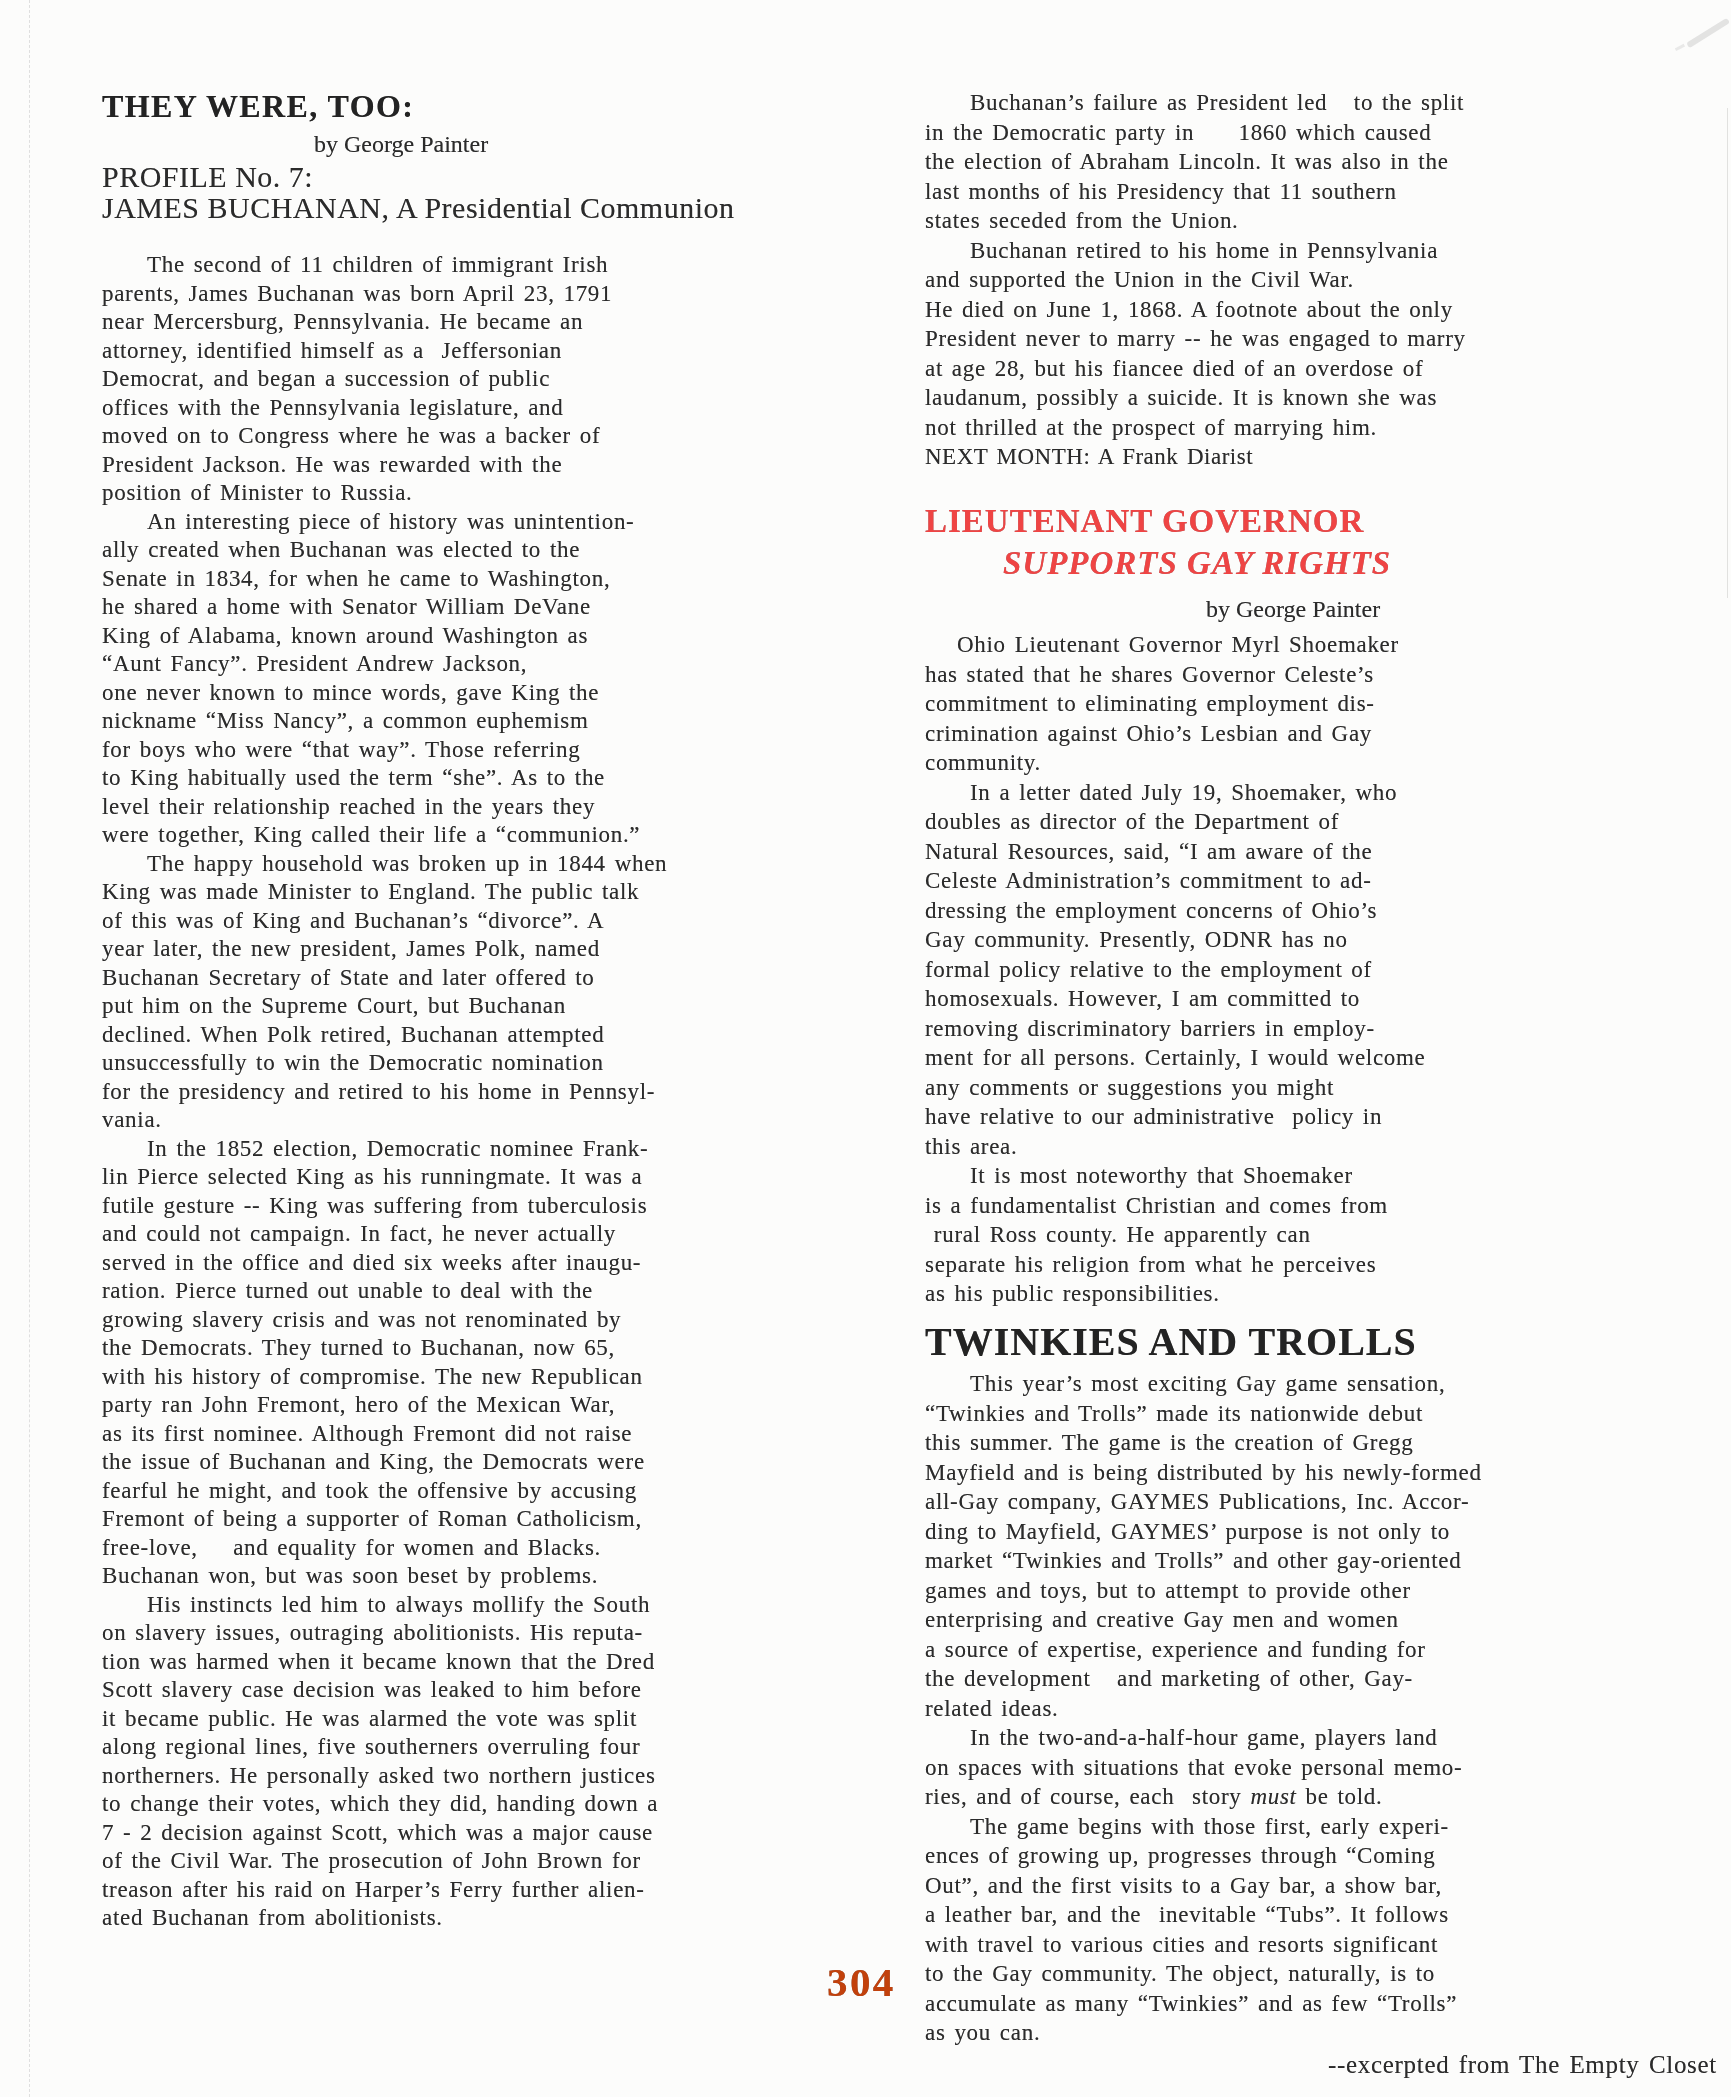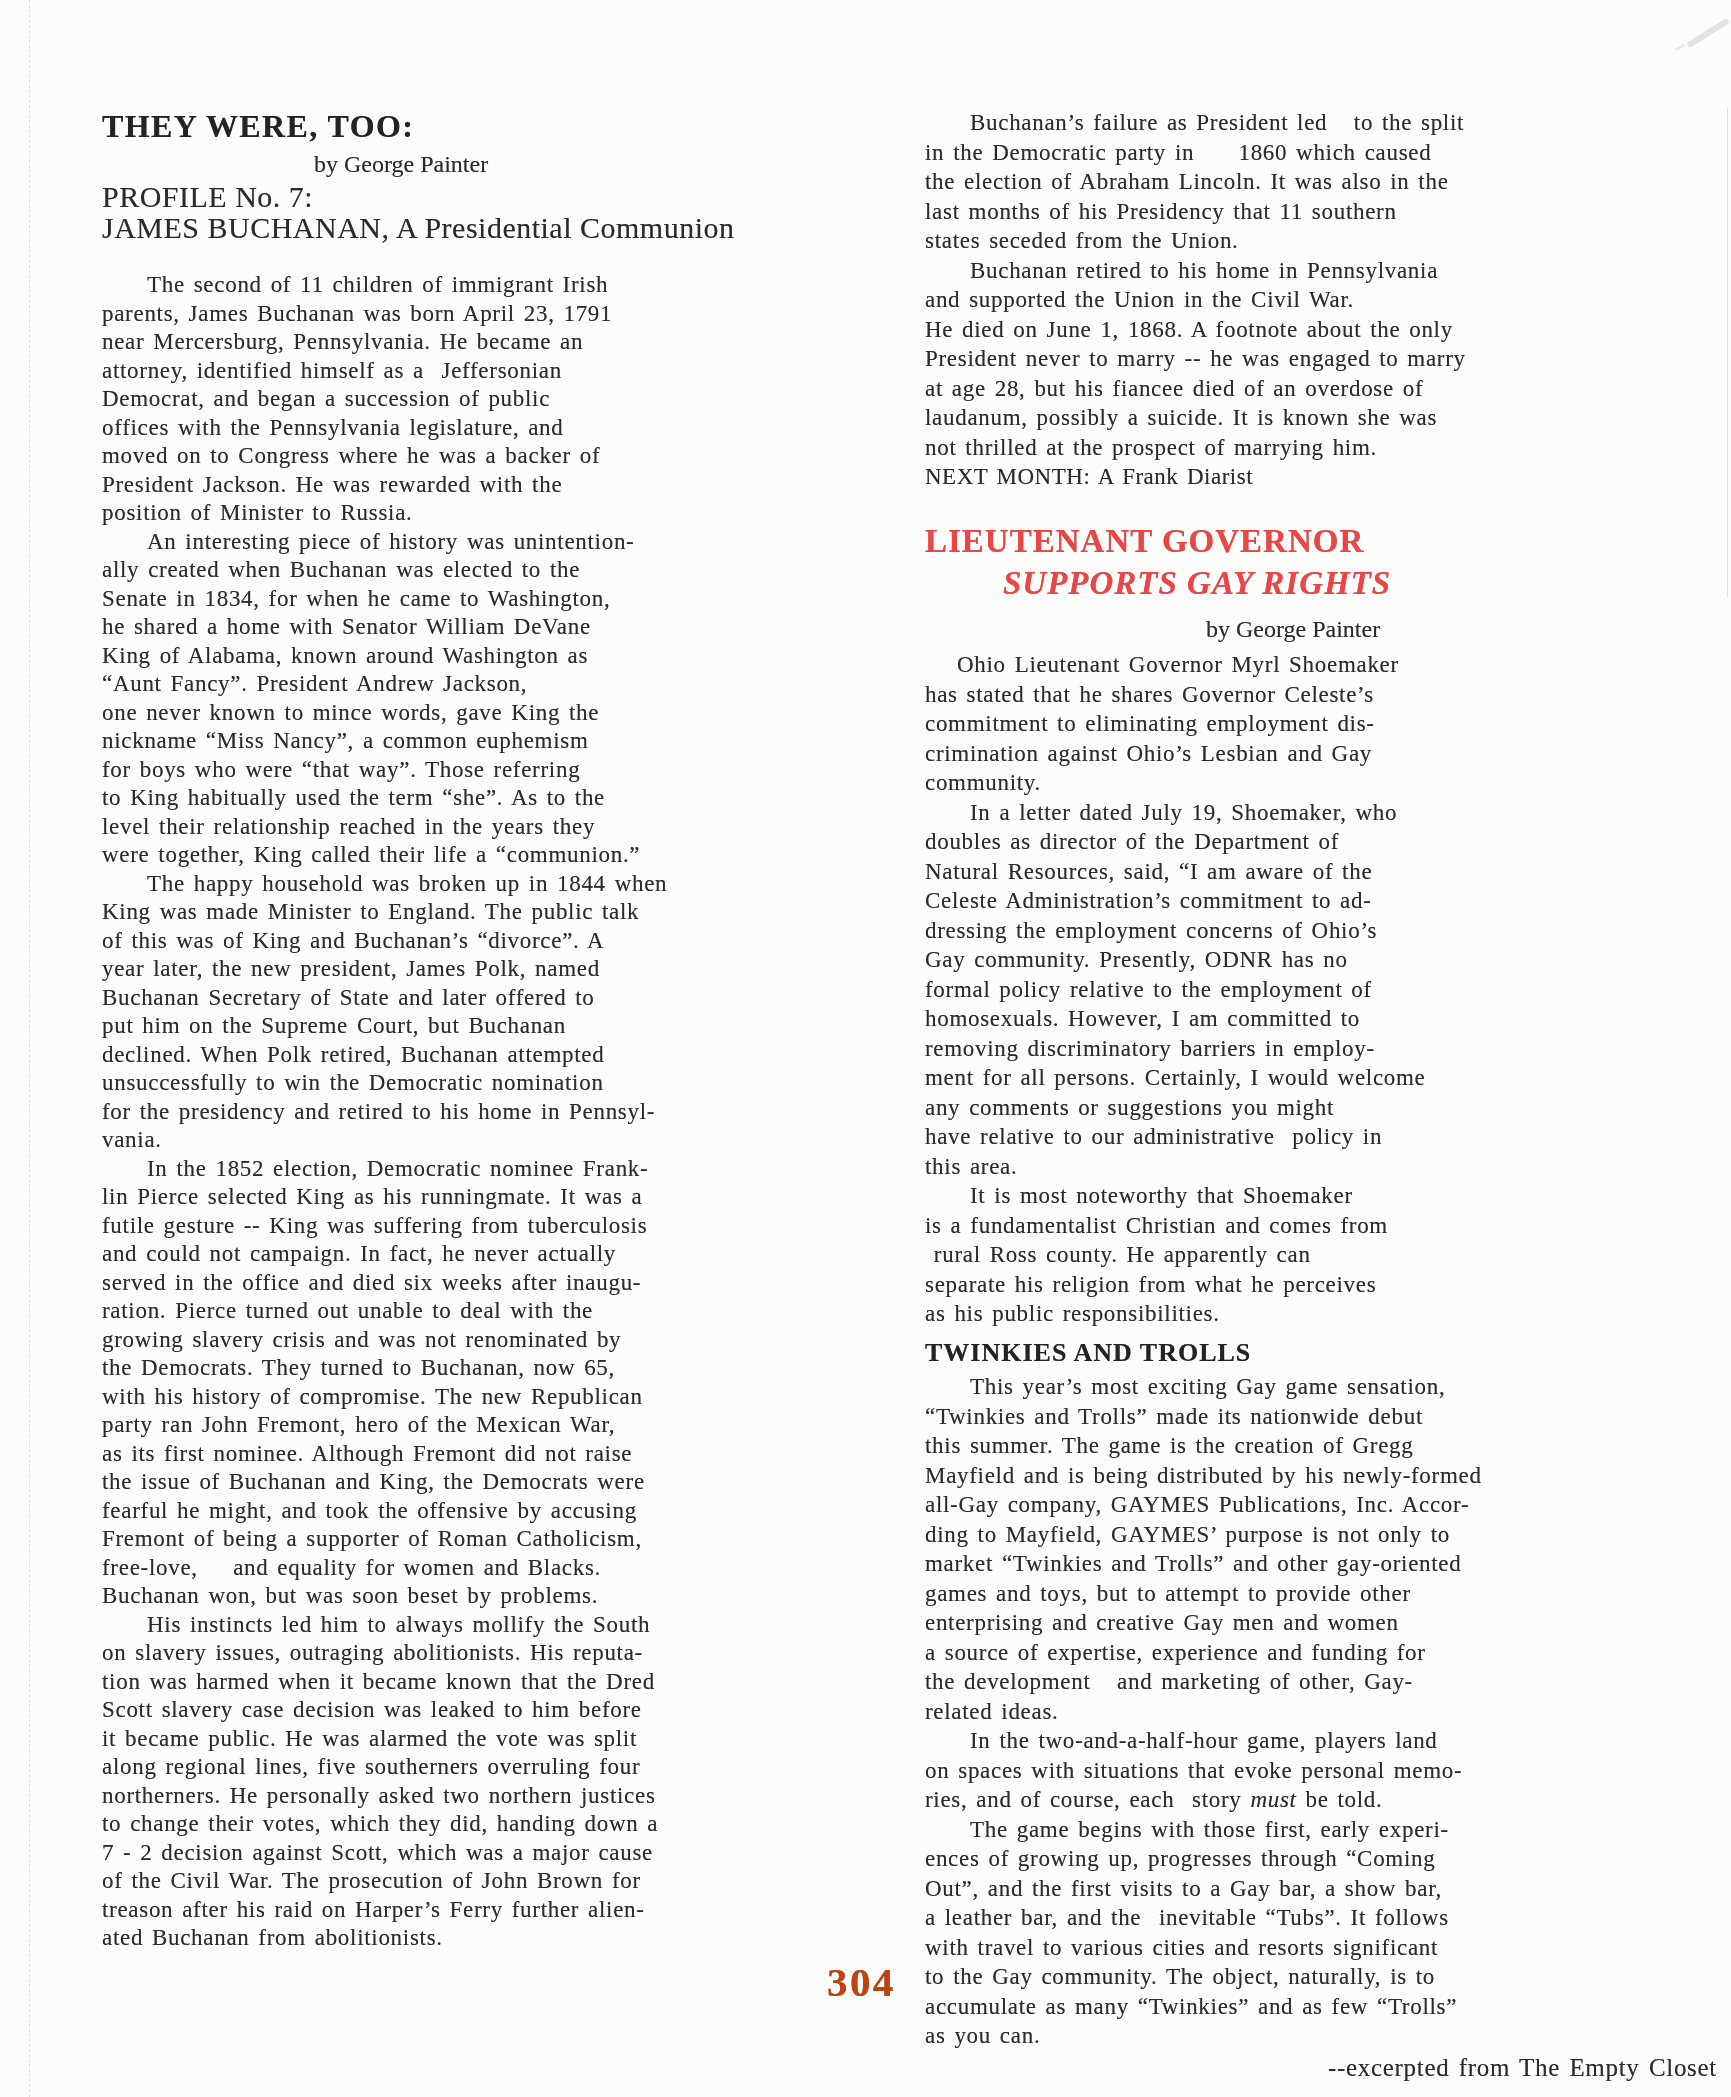--- a/index.html
+++ b/index.html
@@ -6,21 +6,21 @@
   body {
     width: 1731px; height: 2097px;
     position: relative;
     background: #fcfcfb;
     font-family: "Liberation Serif", "DejaVu Serif", serif;
     color: #2b2b2b;
     overflow: hidden;
   }
   .page { position: absolute; inset: 0; }
 
-  .col { position: absolute; margin-top: 20px; }
+  .col { position: absolute; }
   .col-left  { left: 102px;  top: 88px; width: 728px; }
   .col-right { left: 925px; top: 88px; width: 792px; }
 
   .body {
     font-size: 23px;
     line-height: 28.5px;
     margin: 0;
     white-space: pre-wrap;
     letter-spacing: 0.7px;
     word-spacing: 2.4px;
@@ -48,21 +48,21 @@
     letter-spacing: 1px; line-height: 42px; color: #ef4444;
     text-shadow: 0 0 0.5px rgba(30,30,30,.5);
   }
   .rc-heading .hline { display: block; }
   .rc-heading .hline2 { padding-left: 78px; font-style: italic; }
   .rc-byline {
     font-size: 24px; margin: 12.4px 0 7.6px; padding-left: 281px;
     text-shadow: 0 0 0.5px rgba(40,40,40,.45);
   }
   .twinkies-title {
-    font-size: 26px; font-weight: 700; letter-spacing: 1px;
+    font-size: 40px; font-weight: 700; letter-spacing: 1px;
     margin: 8.6px 0 4.8px; color: #232323;
     text-shadow: 0 0 0.5px rgba(30,30,30,.5);
   }
   .credit {
     font-size: 25px; padding-left: 238px; margin-top: 2.9px;
     letter-spacing: 0.7px; word-spacing: 2.4px;
     text-shadow: 0 0 0.5px rgba(40,40,40,.45);
     text-align: right;
   }
 

